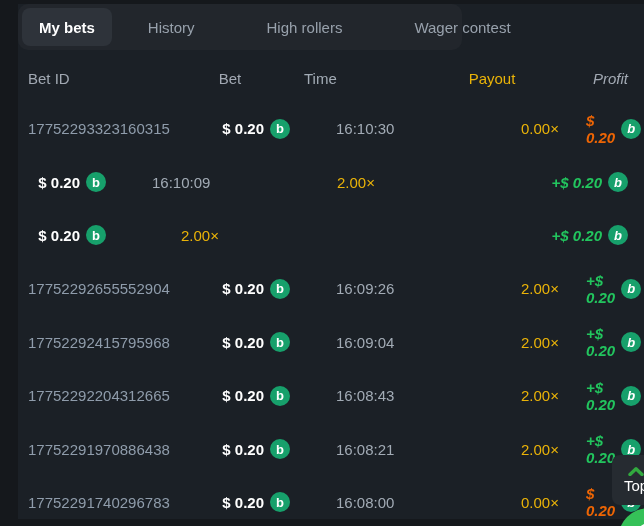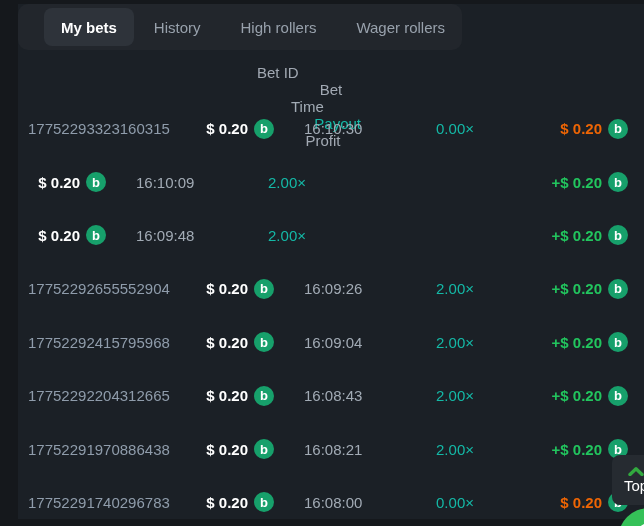--- a/index.html
+++ b/index.html
@@ -23,52 +23,52 @@
     left: 0; top: 0;
     width: 444px; height: 46px;
     background: #22262c;
     border-radius: 10px;
     display: flex;
     align-items: center;
   }
   .tab {
     font-size: 15px;
     color: #98a1ac;
-    padding: 0 20px;
+    padding: 0 36px;
     height: 38px;
     display: flex;
     align-items: center;
     white-space: nowrap;
     cursor: pointer;
   }
   .tab.active {
     background: #2e333a;
     border-radius: 8px;
     color: #ffffff;
     font-weight: bold;
-    margin-left: 26px;
+    margin-left: 4px;
     padding: 0 17px;
   }
   
   .thead {
     display: flex;
     align-items: center;
     padding-top: 14px;
     height: 42px;
     margin-top: 46px;
     color: #a2a9b3;
     font-size: 15px;
-    flex-direction: column;
   }
   .rows { padding-top: 10px; }
   .row {
     display: flex;
     align-items: center;
     height: 53.4px;
     font-size: 15px;
+    gap: 16px;
   }
   .c-id {
     width: 168px;
     padding-left: 10px;
     overflow: hidden;
     white-space: nowrap;
     flex: none;
     color: #8f9cab;
   }
   .thead .c-id { color: #a2a9b3; }
@@ -86,31 +86,33 @@
   .c-time {
     width: 110px;
     margin-left: 30px;
     flex: none;
     text-align: left;
     color: #a2abb5;
   }
   .c-payout {
     width: 60px;
     flex: none;
-    text-align: right;
-    color: #14b8a6;
+    text-align: center;
+    color: #eab308;
+    margin-left: 48px;
   }
   .c-profit {
     flex: 1;
     display: flex;
     justify-content: flex-end;
     align-items: center;
     gap: 6px;
     padding-right: 16px;
     font-weight: bold;
+    font-style: italic;
   }
   .thead .c-profit { font-weight: normal; color: #a2a9b3; }
   .c-profit[data-status="win"]  .pval { color: #22c55e; }
   .c-profit[data-status="loss"] .pval { color: #ee6504; }
   .coin {
     width: 20px; height: 20px;
     border-radius: 50%;
     background: #17a06b;
     color: #ffffff;
     font-weight: 900;
@@ -157,21 +159,21 @@
 </style>
 </head>
 <body>
 
 <div class="panel">
 
   <div class="tabbar">
     <div class="tab active">My bets</div>
     <div class="tab">History</div>
     <div class="tab">High rollers</div>
-    <div class="tab">Wager rollers</div>
+    <div class="tab">Wager contest</div>
   </div>
 
   <div class="thead">
     <div class="c-id">Bet ID</div>
     <div class="c-bet">Bet</div>
     <div class="c-time">Time</div>
     <div class="c-payout">Payout</div>
     <div class="c-profit">Profit</div>
   </div>
 
@@ -202,21 +204,20 @@
         <span class="pval">+$ 0.20</span>
         <span class="coin">b</span>
       </div>
     </div>
 
     <div class="row">
       <div class="c-bet">
         <span>$ 0.20</span>
         <span class="coin">b</span>
       </div>
-      <div class="c-time">16:09:48</div>
       <div class="c-payout">2.00×</div>
       <div class="c-profit" data-status="win">
         <span class="pval">+$ 0.20</span>
         <span class="coin">b</span>
       </div>
     </div>
 
     <div class="row">
       <div class="c-id">17752292655552904</div>
       <div class="c-bet">

